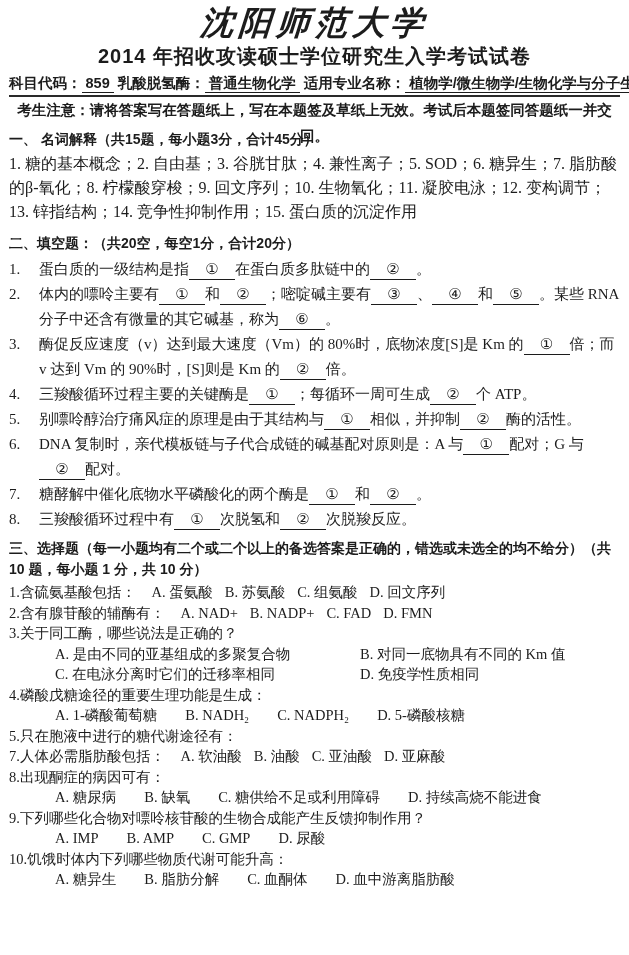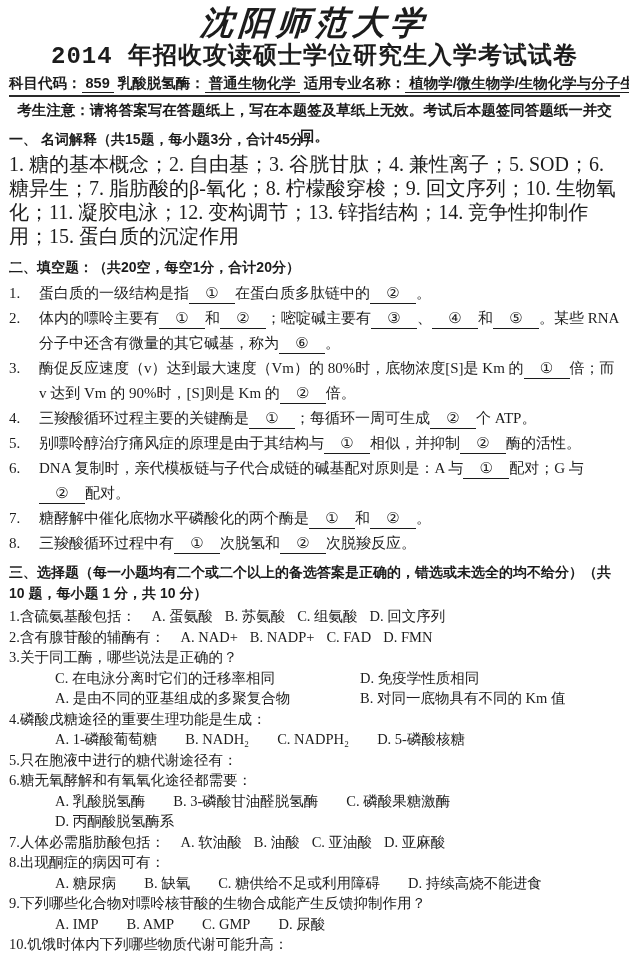--- a/index.html
+++ b/index.html
@@ -19,23 +19,23 @@
     font-family:"DejaVu Serif",serif;
     font-weight:900;
     font-style:italic;
     font-size:33px;
     letter-spacing:5px;
     height:42px; line-height:42px;
     transform:skewX(-4deg);
   }
   .exam-title {
     text-align:center;
-    font-family:Liberation Mono, monospace;
-    font-weight:700;
-    font-size:24px;
+    font-family:Liberation Sans, sans-serif;
+    font-weight:700;
+    font-size:20px;
     height:26px; line-height:25px;
     letter-spacing:1px;
   }
   .meta-row {
     font-family:"Liberation Sans","DejaVu Sans",sans-serif;
     font-weight:700;
     font-size:14.5px;
     margin-top:3px;
     height:21px; line-height:20px;
     white-space:nowrap;
@@ -58,21 +58,21 @@
   .sec-heading {
     font-family:"Liberation Sans","DejaVu Sans",sans-serif;
     font-weight:700;
     font-size:14px;
     line-height:21px;
   }
   .s1h { margin-top:7px; }
   .s2h { margin-top:9px; }
   .s3h { margin-top:6px; line-height:21px; }
   .terms {
-    font-size:20px;
+    font-size:16px;
     line-height:24px;
     margin-top:2px;
   }
   .fill-items { margin-top:3px; font-size:15px; }
   .fill-item { display:flex; line-height:25px; }
   .fill-num { flex:none; width:30px; }
   .fill-text { flex:1; }
   .blank {
     display:inline-block;
     min-width:26px;
@@ -159,43 +159,37 @@
   <div class="question">
     <div class="q-line">
       <span class="q-stem">2.含有腺苷酸的辅酶有：</span>
     <span class="opt">A. NAD+</span><span class="opt">B. NADP+</span><span class="opt">C. FAD</span><span class="opt">D. FMN</span></div>
   </div>
 
   <div class="question">
     <div class="q-line">
       <span class="q-stem">3.关于同工酶，哪些说法是正确的？</span>
     </div>
-  <div class="opt-row"><span class="opt opt-wide">C. 在电泳分离时它们的迁移率相同</span><span class="opt">D. 免疫学性质相同</span></div>
-        <div class="opt-row"><span class="opt opt-wide">A. 是由不同的亚基组成的多聚复合物</span><span class="opt">B. 对同一底物具有不同的 Km 值</span></div>
+  <div class="opt-row"><span class="opt opt-wide">A. 是由不同的亚基组成的多聚复合物</span><span class="opt">B. 对同一底物具有不同的 Km 值</span></div>
+        <div class="opt-row"><span class="opt opt-wide">C. 在电泳分离时它们的迁移率相同</span><span class="opt">D. 免疫学性质相同</span></div>
       </div>
 
   <div class="question">
     <div class="q-line">
       <span class="q-stem">4.磷酸戊糖途径的重要生理功能是生成：</span>
     </div>
   <div class="opt-row"><span class="opt">A. 1-磷酸葡萄糖</span><span class="opt">B. NADH₂</span><span class="opt">C. NADPH₂</span><span class="opt">D. 5-磷酸核糖</span></div>
       </div>
 
   <div class="question">
     <div class="q-line">
       <span class="q-stem">5.只在胞液中进行的糖代谢途径有：</span>
     </div>
       </div>
 
-  <div class="question">
-    <div class="q-line">
-      <span class="q-stem">6.糖无氧酵解和有氧氧化途径都需要：</span>
-    </div>
-  <div class="opt-row"><span class="opt">A. 乳酸脱氢酶</span><span class="opt">B. 3-磷酸甘油醛脱氢酶</span><span class="opt">C. 磷酸果糖激酶</span><span class="opt">D. 丙酮酸脱氢酶系</span></div>
-      </div>
 
   <div class="question">
     <div class="q-line">
       <span class="q-stem">7.人体必需脂肪酸包括：</span>
     <span class="opt">A. 软油酸</span><span class="opt">B. 油酸</span><span class="opt">C. 亚油酸</span><span class="opt">D. 亚麻酸</span></div>
   </div>
 
   <div class="question">
     <div class="q-line">
       <span class="q-stem">8.出现酮症的病因可有：</span>

